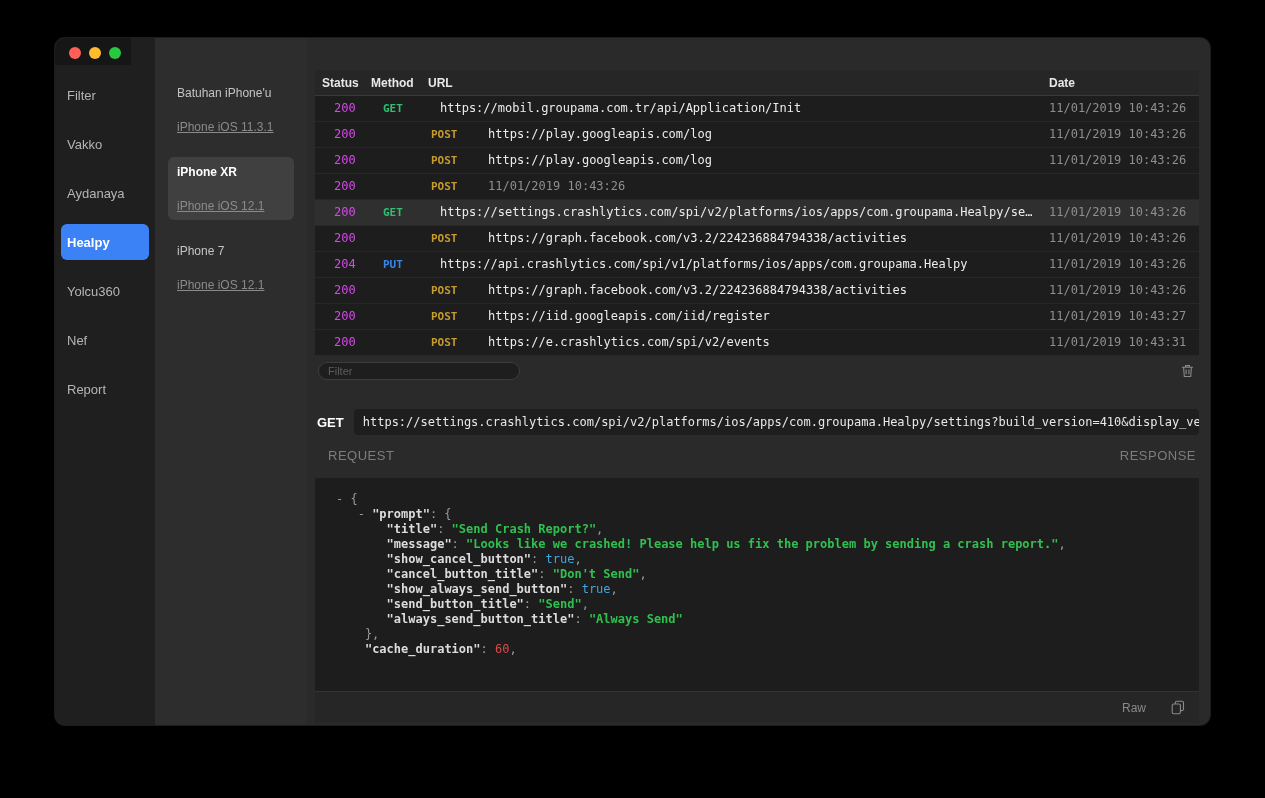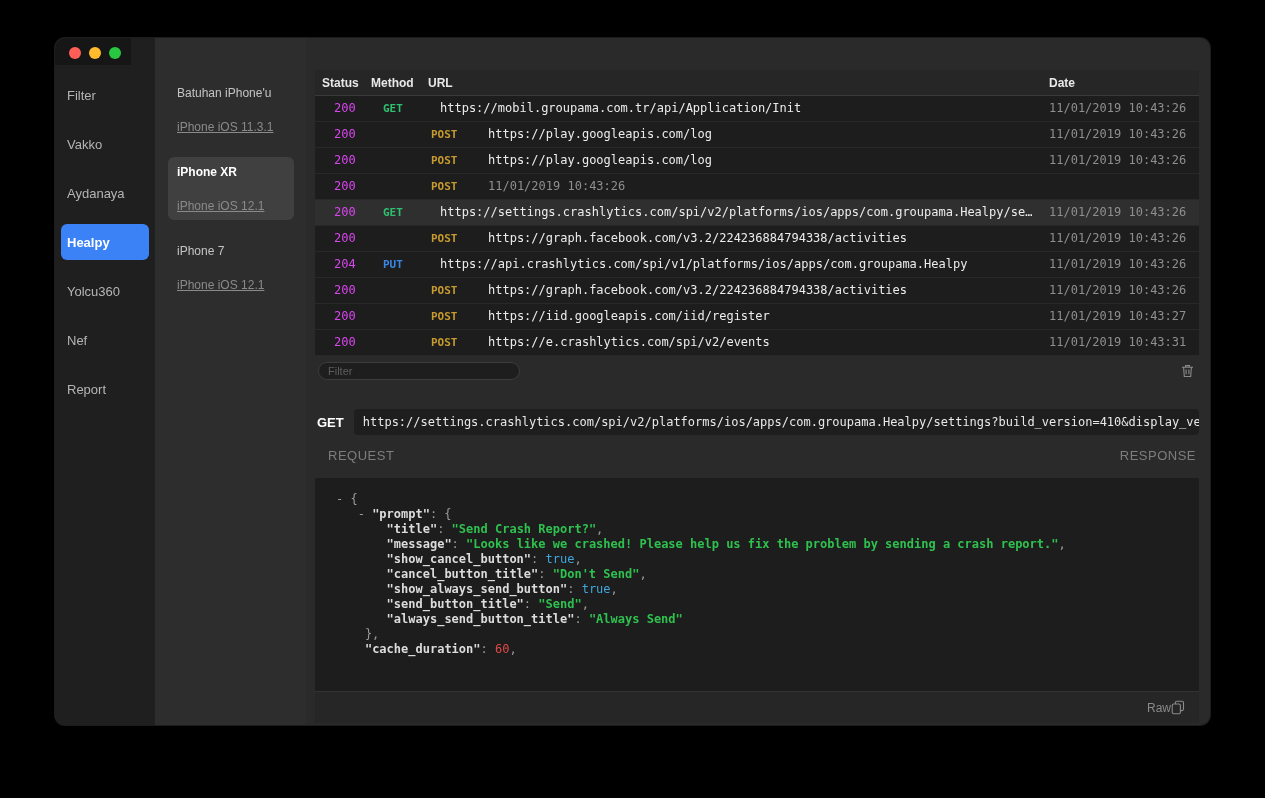--- a/index.html
+++ b/index.html
@@ -107,21 +107,21 @@
     white-space:pre;
   }
   .tok-punct { color:#9b9b9b; }
   .tok-key   { color:#dcdcdc; font-weight:700; }
   .tok-str   { color:#2fc14f; font-weight:700; }
   .tok-bool  { color:#3fa7dd; }
   .tok-num   { color:#e04848; }
 
   .viewer-footer {
     height:32px; flex-shrink:0; background:#262626; border-top:1px solid #333;
-    display:flex; align-items:center; justify-content:flex-end; gap:0; padding:0 14px;
+    display:flex; align-items:center; justify-content:flex-end; gap:25px; padding:0 14px;
   }
   .raw-label { color:#8a8a8a; font-size:12px; cursor:default; }
   .copy-icon { display:flex; align-items:center; cursor:default; }
 </style>
 </head>
 <body>
 
 <div class="window">
   <div class="corner-shade"></div>
   <div class="traffic">

